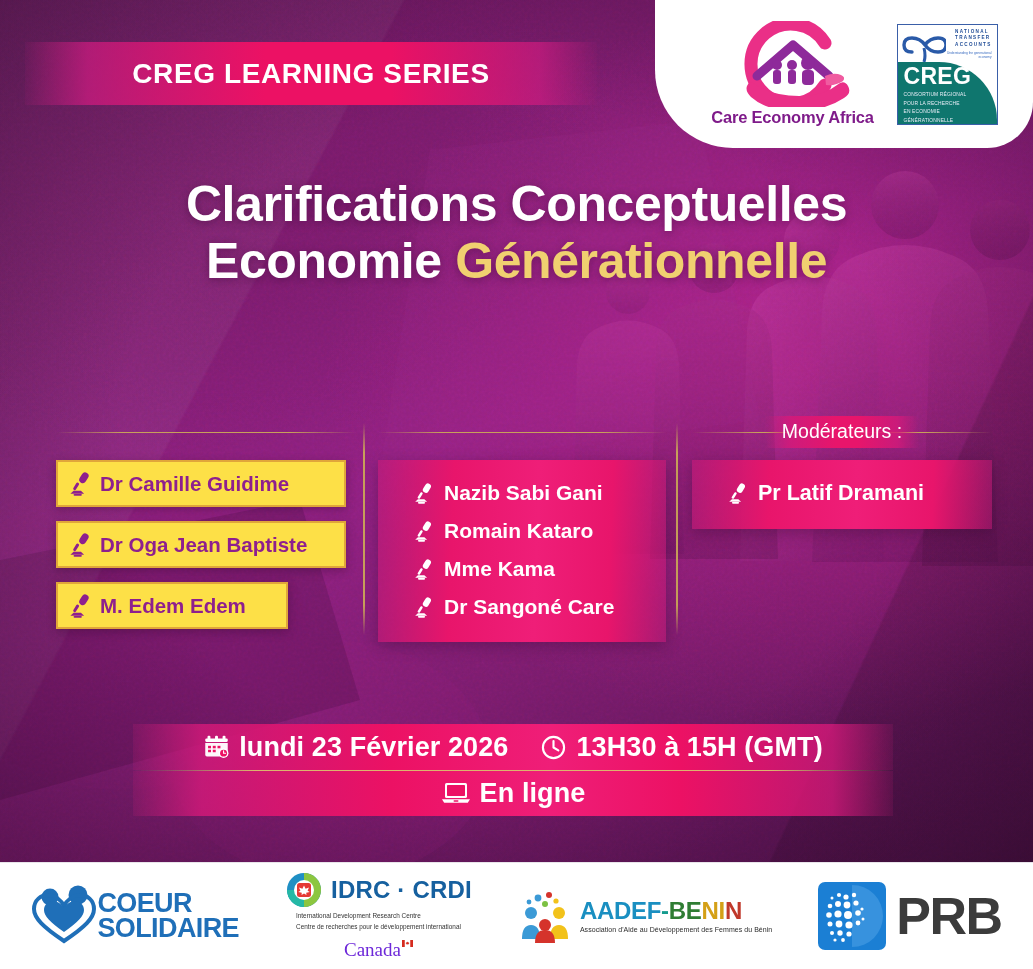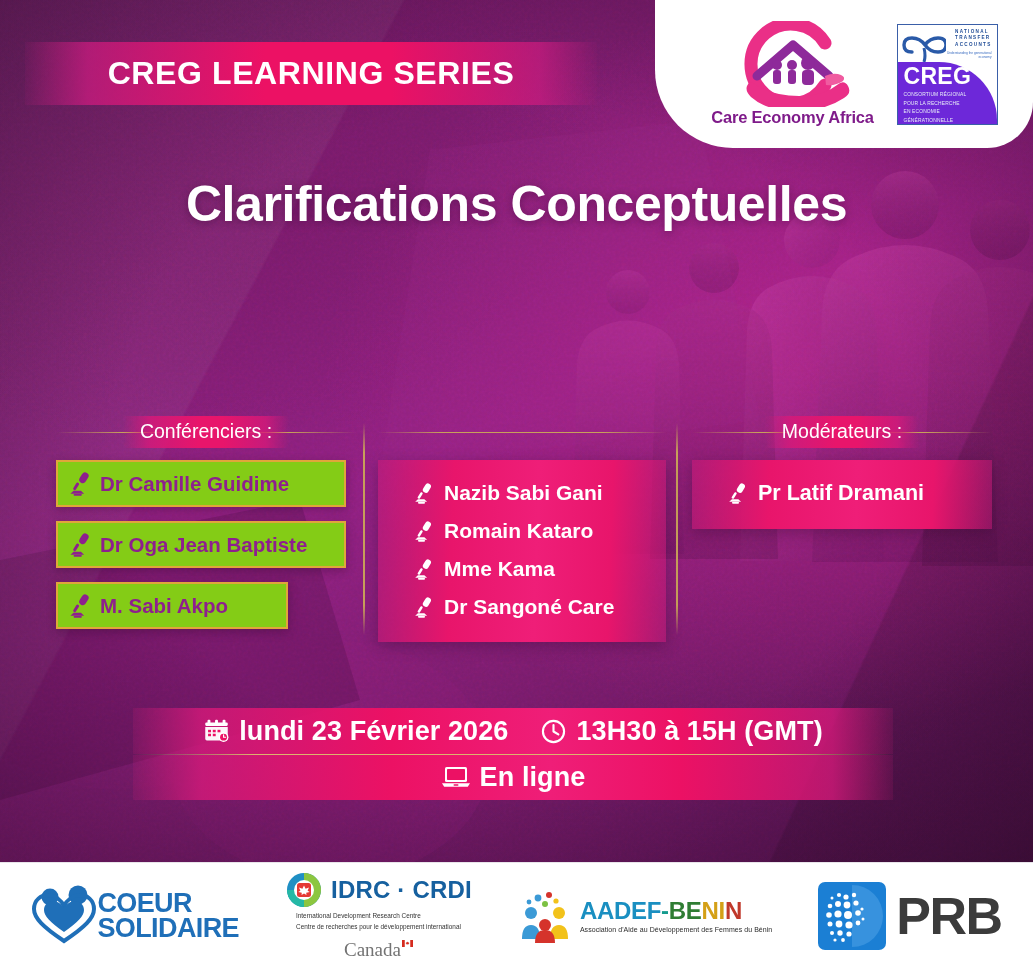--- a/index.html
+++ b/index.html
@@ -42,21 +42,21 @@
     width: 572px; height: 63px;
     background: linear-gradient(90deg,
         rgba(167,30,118,0.10) 0%,
         rgba(206,27,128,0.72) 11%,
         #ec1164 42%, #ec1164 64%,
         rgba(206,27,128,0.70) 90%,
         rgba(167,30,118,0.08) 100%);
     display: flex; align-items: center; justify-content: center;
   }
   .series-banner span {
-    color: #fff; font-weight: 700; font-size: 32px;
+    color: #fff; font-weight: 700; font-size: 28px;
     letter-spacing: .6px; white-space: nowrap;
   }
 
   
   .logo-panel {
     position: absolute; right: 0; top: 0;
     width: 378px; height: 148px;
     background: #fff;
     border-bottom-left-radius: 78px;
     border-bottom-right-radius: 46px;
@@ -76,21 +76,21 @@
   .creg-nta-txt {
     position: absolute; right: 5px; top: 4px; text-align: left;
     color: #1e4b96; font-size: 4.6px; font-weight: 700; letter-spacing: 1.3px; line-height: 1.5;
   }
   .creg-nta-sub {
     position: absolute; right: 5px; top: 26px;
     color: #3a6cc0; font-size: 3.2px; line-height: 1.35; text-align: right; width: 52px;
   }
   .creg-blue {
     position: absolute; left: 0; right: 0; bottom: 0; height: 62%;
-    background: #6d28d9; border-top-left-radius: 0; border-top-right-radius: 58px;
+    background: #0f766e; border-top-left-radius: 0; border-top-right-radius: 58px;
     padding: 3px 10px 0 6px;
   }
   .creg-word { color: #fff; font-weight: 700; font-size: 23px; letter-spacing: .3px; line-height: 1; }
   .creg-sub { color: #e9eef8; font-size: 4.9px; line-height: 1.75; margin-top: 3px; letter-spacing: .15px; }
 
   
   .title-block {
     position: absolute; left: 0; right: 0; top: 176px;
     text-align: center; color: #fff;
     font-size: 50px; font-weight: 700; line-height: 1.14;
@@ -125,21 +125,21 @@
     background: linear-gradient(90deg,
         rgba(200,30,120,0) 0%, rgba(214,25,122,.82) 16%,
         #e8156b 46%, #e8156b 60%, rgba(214,25,122,.80) 86%,
         rgba(200,30,120,0) 100%);
     color: #fff; font-size: 19.5px; font-weight: 400; white-space: nowrap;
   }
 
   
   .cards { margin-top: 11px; display: flex; flex-direction: column; gap: 14px; }
   .card {
-    background: #84cc16; border: 2px solid #e0a63a;
+    background: #fde047; border: 2px solid #e0a63a;
     height: 47px; display: flex; align-items: center; gap: 9px;
     padding: 0 16px 0 11px;
     box-shadow: 0 3px 9px rgba(40,5,38,.30);
   }
   .card .nm { color: #8e1f8e; font-size: 20.5px; font-weight: 700; white-space: nowrap; }
   .card.w1 { width: 290px; }
   .card.w2 { width: 290px; }
   .card.w3 { width: 232px; }
 
   
@@ -164,21 +164,21 @@
   .datebar {
     position: absolute; left: 133px; top: 708px; width: 760px;
   }
   .db-row {
     background: linear-gradient(90deg,
         rgba(190,30,115,.18) 0%, rgba(214,25,122,.80) 9%,
         #ec1164 34%, #ef1e78 55%, #ec1164 72%,
         rgba(214,25,122,.78) 92%, rgba(190,30,115,.15) 100%);
     display: flex; align-items: center; justify-content: center;
   }
-  .db-row.r1 { height: 46px; gap: 32px; }
+  .db-row.r1 { height: 46px; gap: 32px; margin-top: 16px; }
   .db-row.r2 { height: 45px; }
   .db-sep {
     height: 1.4px;
     background: linear-gradient(90deg, rgba(220,180,110,0) 0%, #dcb46e 16%, #dcb46e 84%, rgba(220,180,110,0) 100%);
   }
   .db-item { display: flex; align-items: center; gap: 9px; }
   .db-item .tx { color: #fff; font-size: 27px; font-weight: 700; white-space: nowrap; letter-spacing: .1px; }
 
   
   .footer {
@@ -190,21 +190,21 @@
   .flogo { display: flex; align-items: center; }
 
   .coeur-txt {
     color: #1f6fb8; font-weight: 700; font-size: 27px; line-height: .93; letter-spacing: -.6px;
   }
   .idrc-wrap { display: flex; flex-direction: column; align-items: center; }
   .idrc-top { display: flex; align-items: center; gap: 8px; }
   .idrc-name { color: #16609f; font-weight: 700; font-size: 24px; letter-spacing: .2px; }
   .idrc-sub { color: #333; font-size: 6.4px; line-height: 1.6; margin-top: 2px; }
   .canada-wm {
-    font-family: "Liberation Serif", serif; color: #737373; font-size: 19px;
+    font-family: "Liberation Serif", serif; color: #6d28d9; font-size: 19px;
     margin-top: 7px; position: relative; padding-right: 12px;
   }
   .canada-flag {
     position: absolute; right: 0; top: 1px; width: 11px; height: 7px;
   }
   .aadef-wrap { display: flex; flex-direction: column; }
   .aadef-name { font-size: 24px; font-weight: 700; letter-spacing: -.3px; line-height: 1; }
   .aadef-name .t1 { color: #1a8fc1; }
   .aadef-name .t2 { color: #159b8e; }
   .aadef-name .t3 { color: #2f7d33; }
@@ -326,30 +326,30 @@
           <div>CONSORTIUM RÉGIONAL</div>
           <div>POUR LA RECHERCHE</div>
           <div>EN ECONOMIE GÉNÉRATIONNELLE</div>
         </div>
       </div>
     </div>
   </div>
 
   <div class="title-block">
     <div>Clarifications Conceptuelles</div>
+    <div><span>Economie </span><span class="hl">Générationnelle</span></div>
   </div>
 
   <div class="people">
     <div class="vdiv v1"></div>
     <div class="vdiv v2"></div>
 
     <div class="col c1">
       <div class="col-head">
         <div class="head-rule"></div>
-        <div class="head-pill">Conférenciers :</div>
       </div>
       <div class="cards">
 
         <div class="card w1">
           <svg class="mic" viewBox="0 0 24 28">
             <g fill="#8e1f8e">
               <rect x="12.5" y="1" width="7.6" height="12.5" rx="3.8" transform="rotate(32 16.3 7.2)"></rect>
               <rect x="6.2" y="12" width="3.2" height="9" rx="1.4" transform="rotate(32 7.8 16.5)"></rect>
               <path d="M1.5 24.5 h15 l-3.5 -3.2 h-8 z"></path>
               <rect x="5" y="24.8" width="9" height="2" rx="1"></rect>
@@ -372,21 +372,21 @@
 
         <div class="card w3">
           <svg class="mic" viewBox="0 0 24 28">
             <g fill="#8e1f8e">
               <rect x="12.5" y="1" width="7.6" height="12.5" rx="3.8" transform="rotate(32 16.3 7.2)"></rect>
               <rect x="6.2" y="12" width="3.2" height="9" rx="1.4" transform="rotate(32 7.8 16.5)"></rect>
               <path d="M1.5 24.5 h15 l-3.5 -3.2 h-8 z"></path>
               <rect x="5" y="24.8" width="9" height="2" rx="1"></rect>
             </g>
           </svg>
-          <span class="nm">M. Sabi Akpo</span>
+          <span class="nm">M. Edem Edem</span>
         </div>
 
       </div>
     </div>
 
     <div class="col c2">
       <div class="col-head">
         <div class="head-rule"></div>
       </div>
       <div class="pink-panel">

